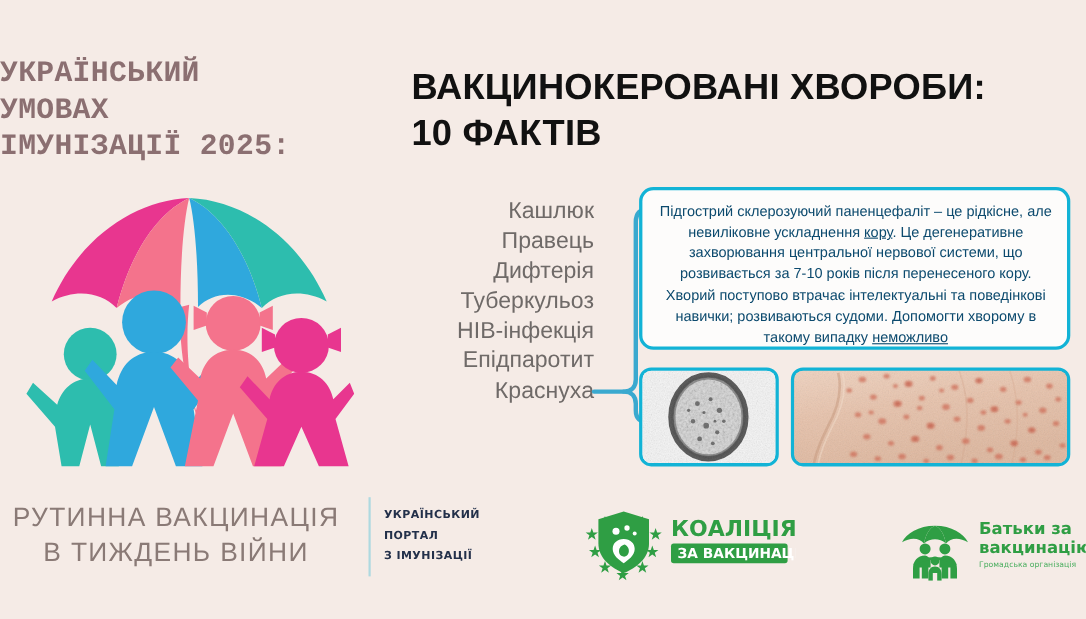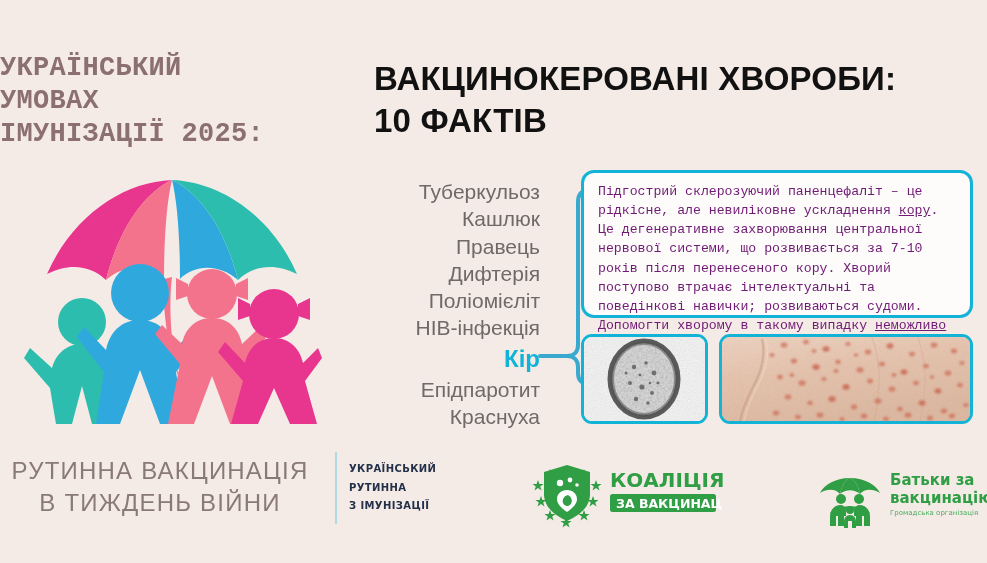--- a/index.html
+++ b/index.html
@@ -142,22 +142,23 @@
     box-sizing: border-box;
     background: #fdfcfb;
     border: 3px solid #12b3d6;
     border-radius: 13px;
     padding: 9px 12px 8px 14px;
   }
   .fact-text {
     margin: 0;
     font-size: 13.2px;
     line-height: 1.45;
-    color: #701a75;
-    font-family: Liberation Mono, monospace;
+    color: #0c4a6e;
+    font-family: Liberation Sans, sans-serif;
+    text-align: center;
   }
   .fact-text u { text-decoration: underline; }
 
   
   .img-virus {
     position: absolute;
     left: 581px;
     top: 334px;
     width: 127px;
     height: 90px;
@@ -240,37 +241,35 @@
   </div>
 
   <div class="tagline">
     <span class="tg-line">РУТИННА ВАКЦИНАЦІЯ</span>
     <span class="tg-line">В ТИЖДЕНЬ ВІЙНИ</span>
   </div>
 
   <div class="portal-divider"></div>
   <div class="portal-block">
     <span class="pb-line">УКРАЇНСЬКИЙ</span>
-    <span class="pb-line">РУТИННА</span>
+    <span class="pb-line">ПОРТАЛ</span>
     <span class="pb-line">З ІМУНІЗАЦІЇ</span>
   </div>
 
   <div class="headline">
     <span class="hl-line">ВАКЦИНОКЕРОВАНІ ХВОРОБИ:</span>
     <span class="hl-line">10 ФАКТІВ</span>
   </div>
 
   <div class="disease-list">
-    <span class="disease-item">Туберкульоз</span>
     <span class="disease-item">Кашлюк</span>
     <span class="disease-item">Правець</span>
     <span class="disease-item">Дифтерія</span>
-    <span class="disease-item">Поліомієліт</span>
+    <span class="disease-item">Туберкульоз</span>
     <span class="disease-item">НІВ-інфекція</span>
-    <span class="disease-item highlight">Кір</span>
     <span class="disease-item">Епідпаротит</span>
     <span class="disease-item">Краснуха</span>
   </div>
 
   <div class="connector">
     <svg viewBox="0 0 90 220" xmlns="http://www.w3.org/2000/svg">
       <path d="M90 10 L 70 10 C 62 10, 58 14, 58 22 L 58 165 C 58 172, 54 176, 47 176 C 54 176, 58 180, 58 187 L 58 193 C 58 200, 62 204, 70 204 L 90 204" fill="none" stroke="#3aa9cf" stroke-width="4" stroke-linecap="round" stroke-linejoin="round"></path>
       <path d="M47 176 L 20 176" fill="none" stroke="#3aa9cf" stroke-width="4" stroke-linecap="round"></path>
     </svg>
   </div>

